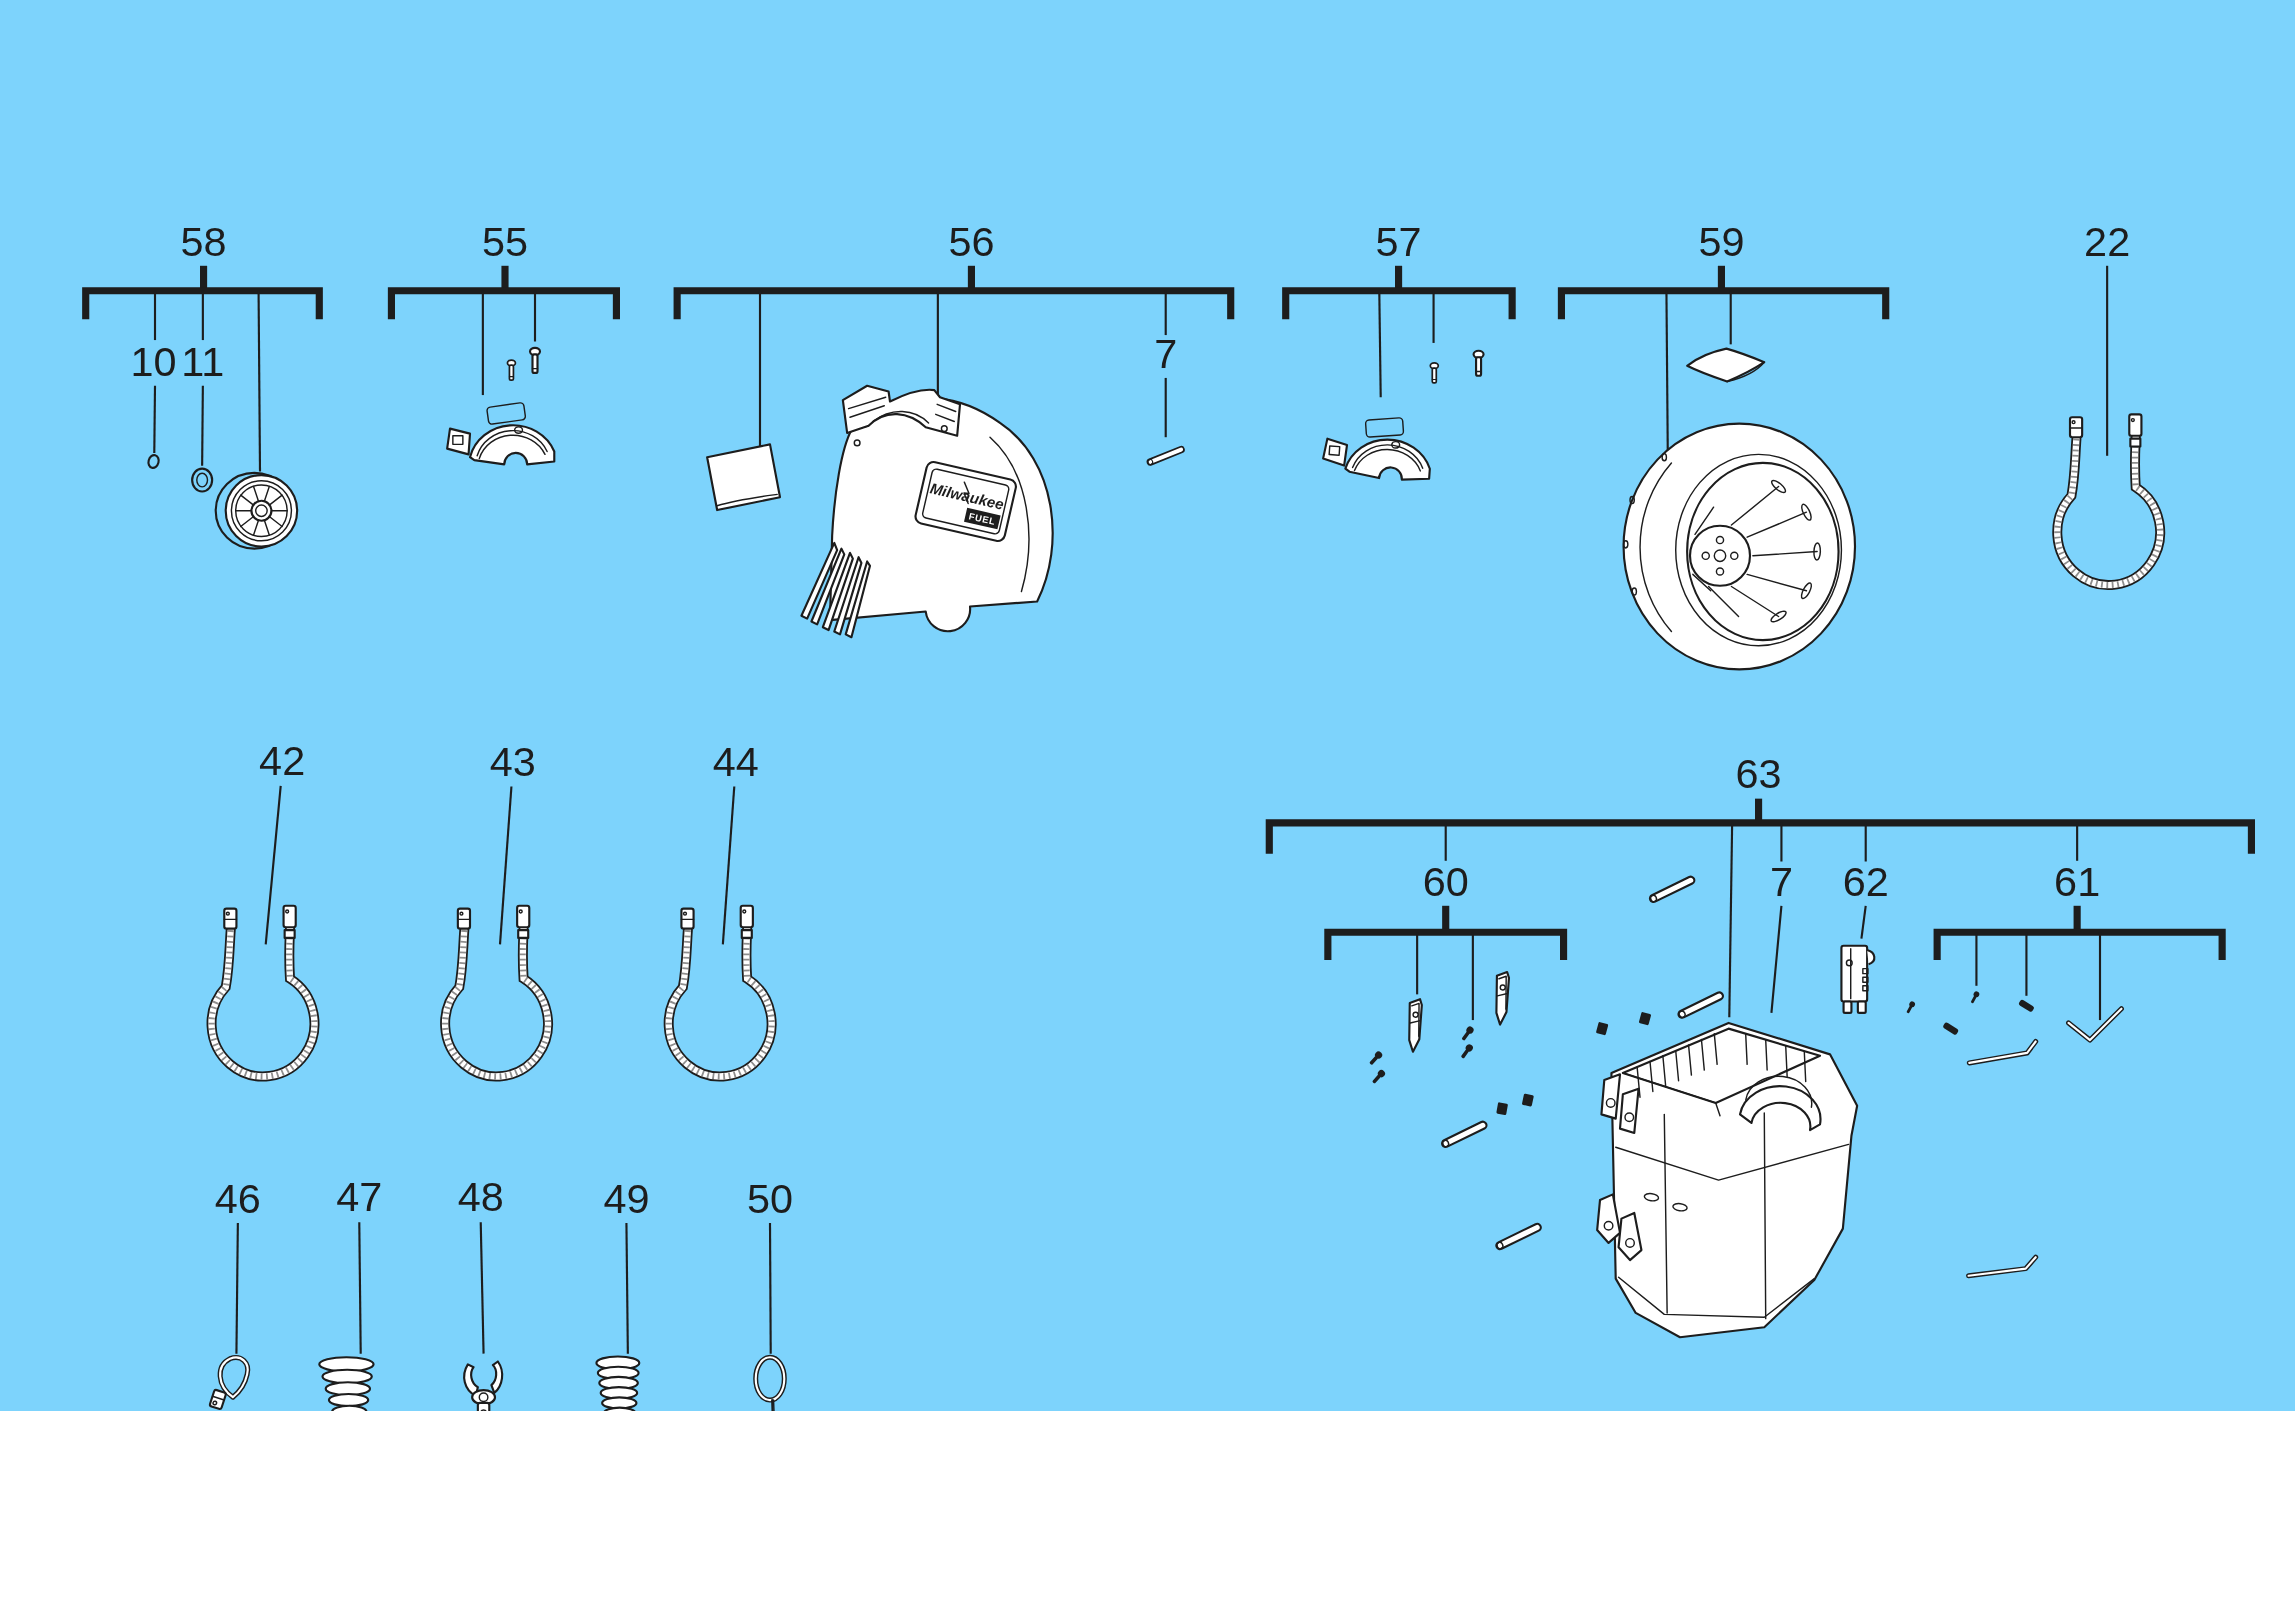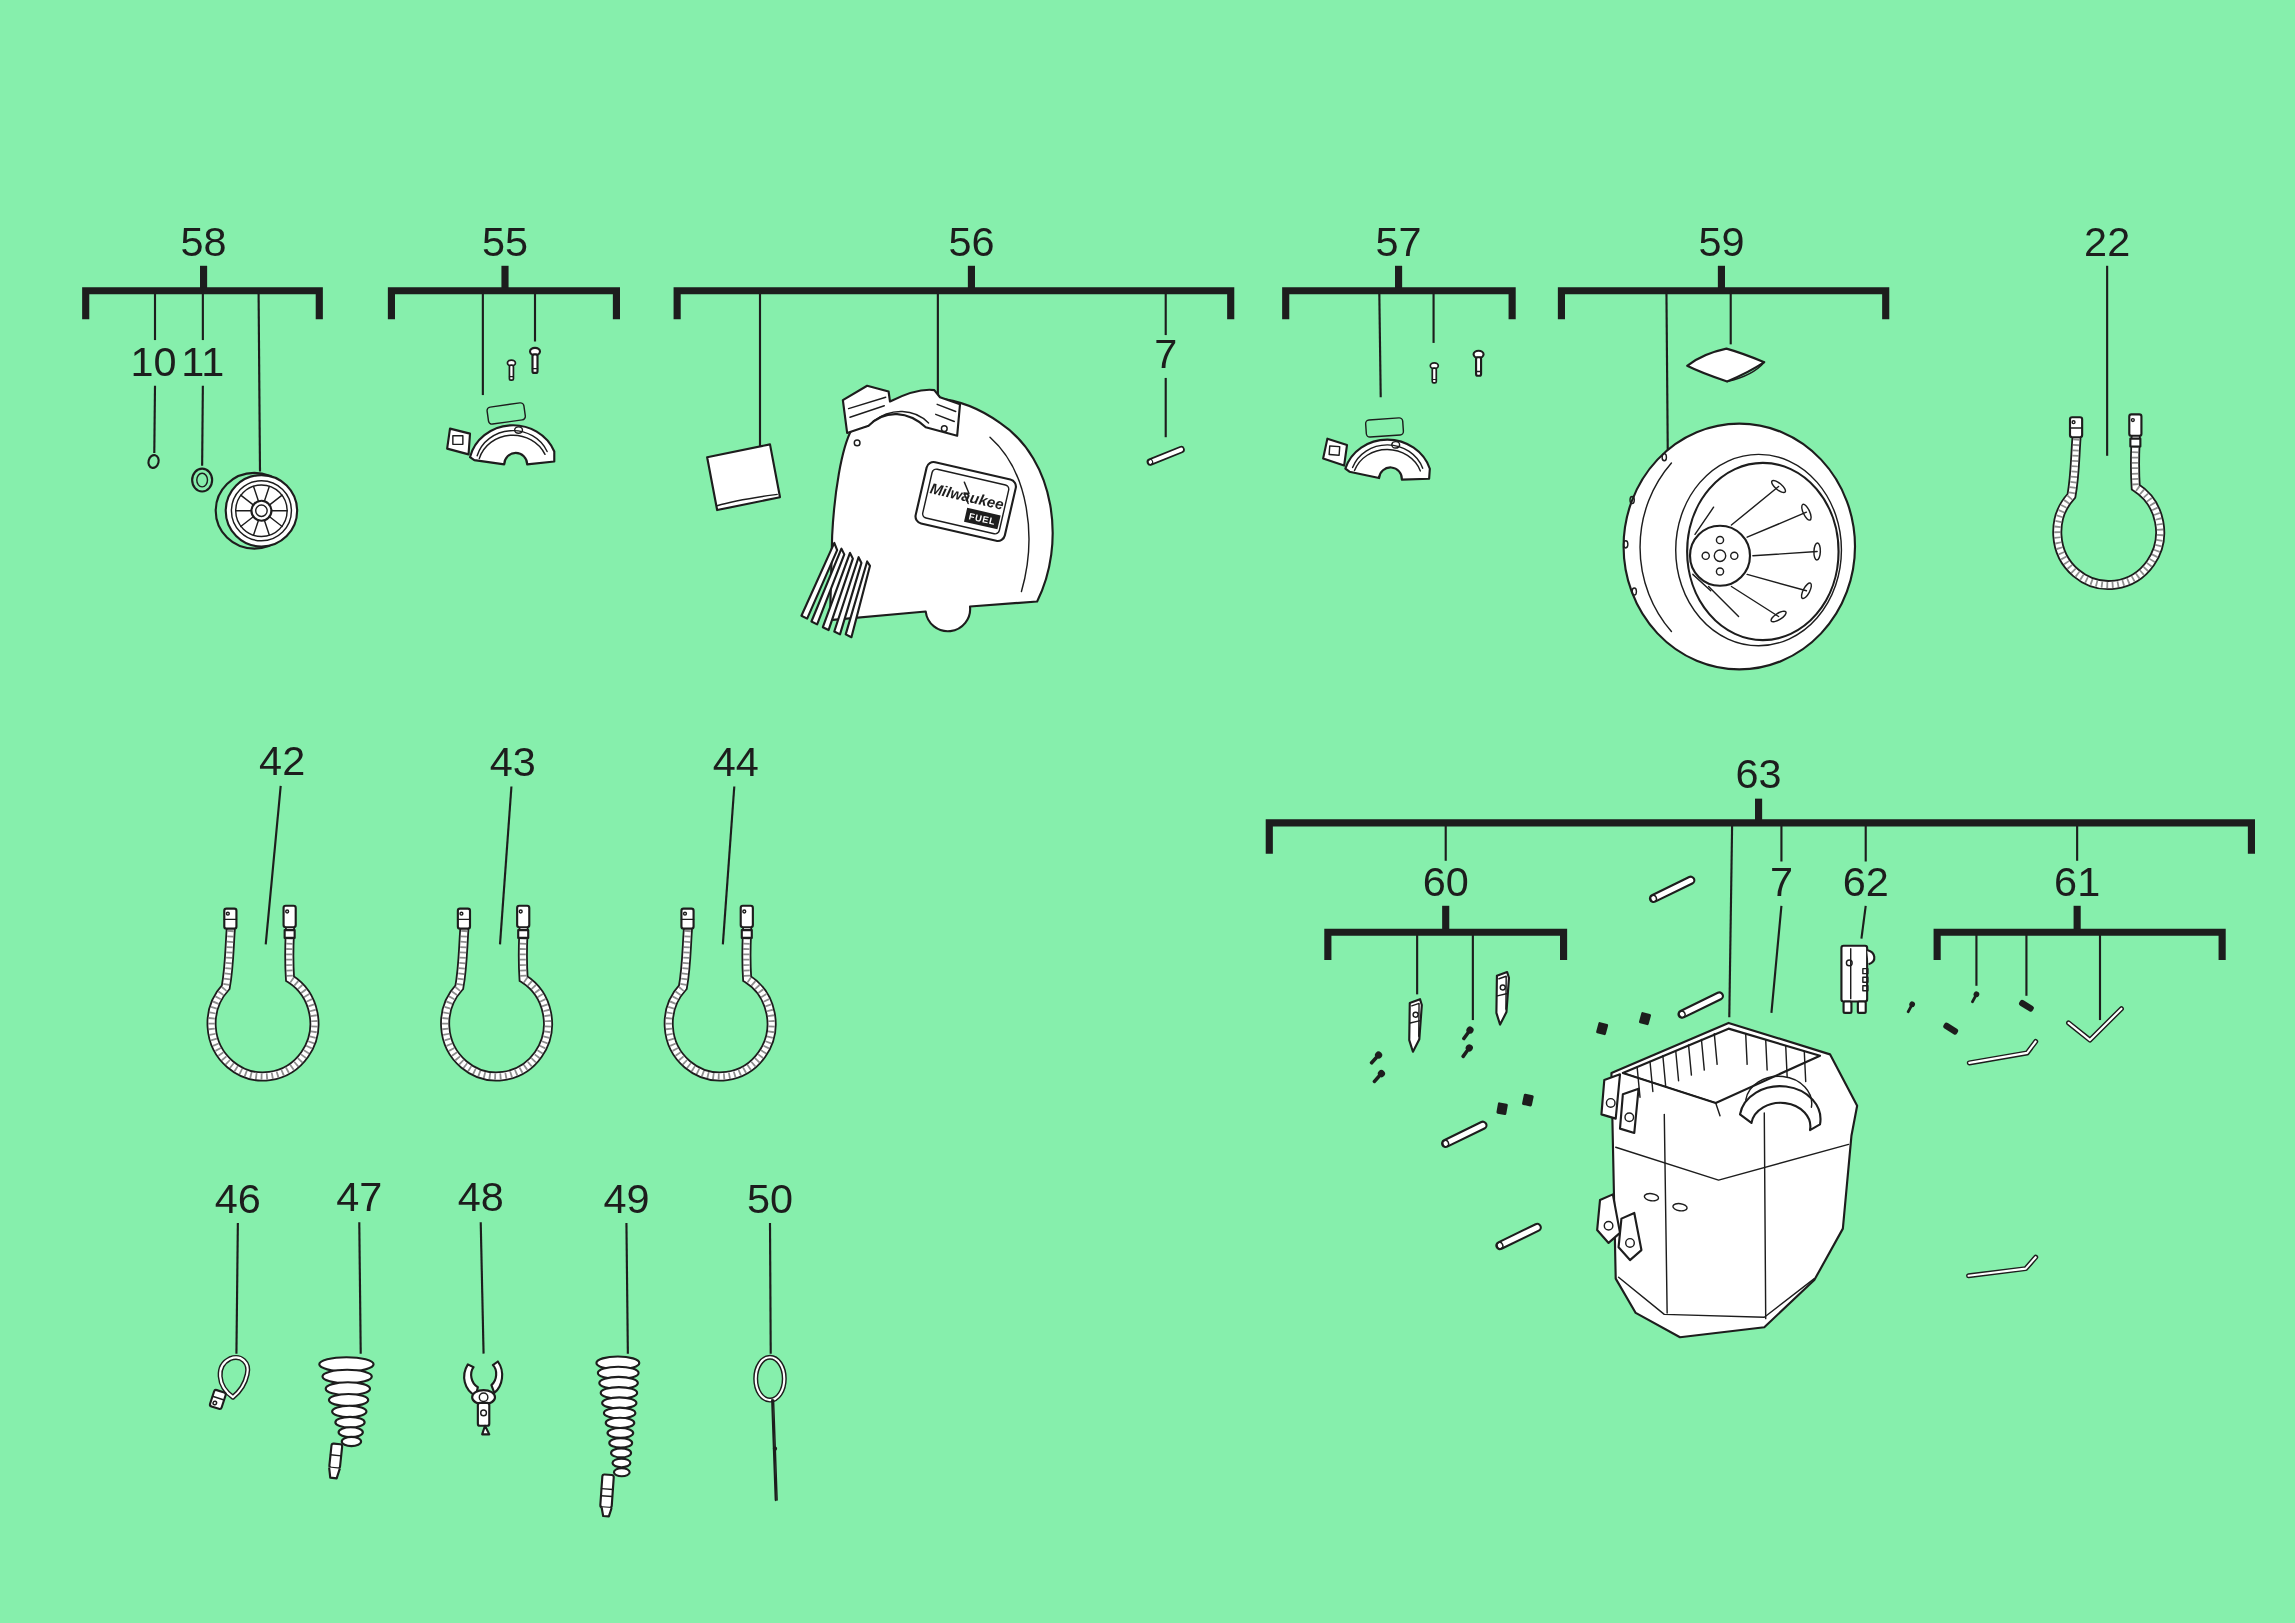--- a/index.html
+++ b/index.html
@@ -1,16 +1,16 @@
 <!DOCTYPE html>
 <html style="font-size:11.4px"><head>
 <meta charset="utf-8">
 <style>
   html,body{margin:0;padding:0;background:#ffffff;}
-  .stage{position:relative;width:2295px;height:1623px;background:#86efac;overflow:hidden;}
+  .stage{position:relative;width:2295px;height:1411px;background:#7dd3fc;overflow:hidden;}
   svg{display:block;}
   text{font-family:"Liberation Sans", sans-serif;fill:#1d1d1d;}
   .co{font-size:58px;text-anchor:middle;}
   .logo-t{font-size:21px;font-weight:bold;font-style:italic;text-anchor:middle;}
   .fuel-t{font-size:13px;font-weight:bold;fill:#ffffff;text-anchor:middle;letter-spacing:1px;}
   .ln{stroke:#1d1d1d;stroke-width:3;fill:none;}
   .br{stroke:#1d1d1d;stroke-width:10;fill:none;}
   .p3{stroke:#1d1d1d;stroke-width:3;fill:none;stroke-linejoin:round;stroke-linecap:round;}
   .p2{stroke:#1d1d1d;stroke-width:2;fill:none;stroke-linejoin:round;stroke-linecap:round;}
   .pw{stroke:#1d1d1d;stroke-width:3;fill:#ffffff;stroke-linejoin:round;}

